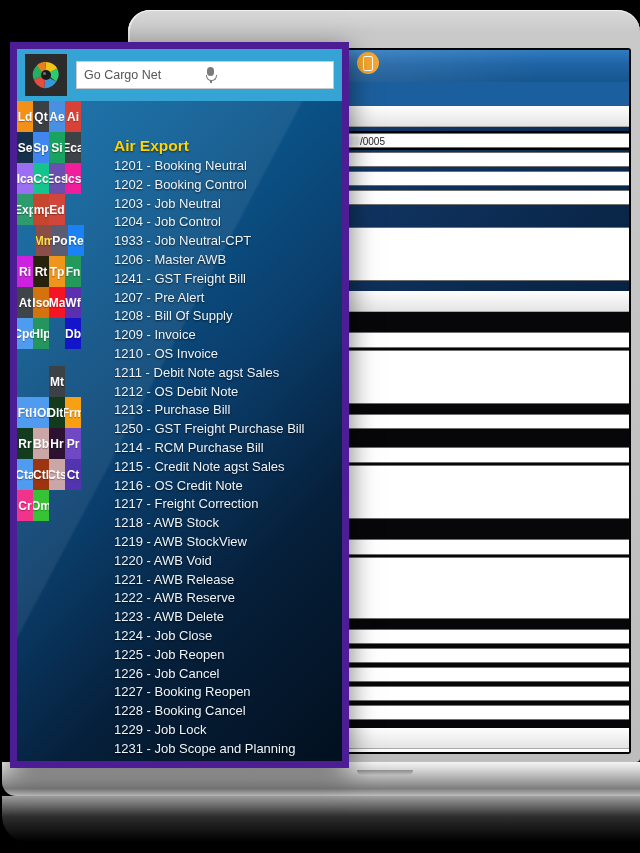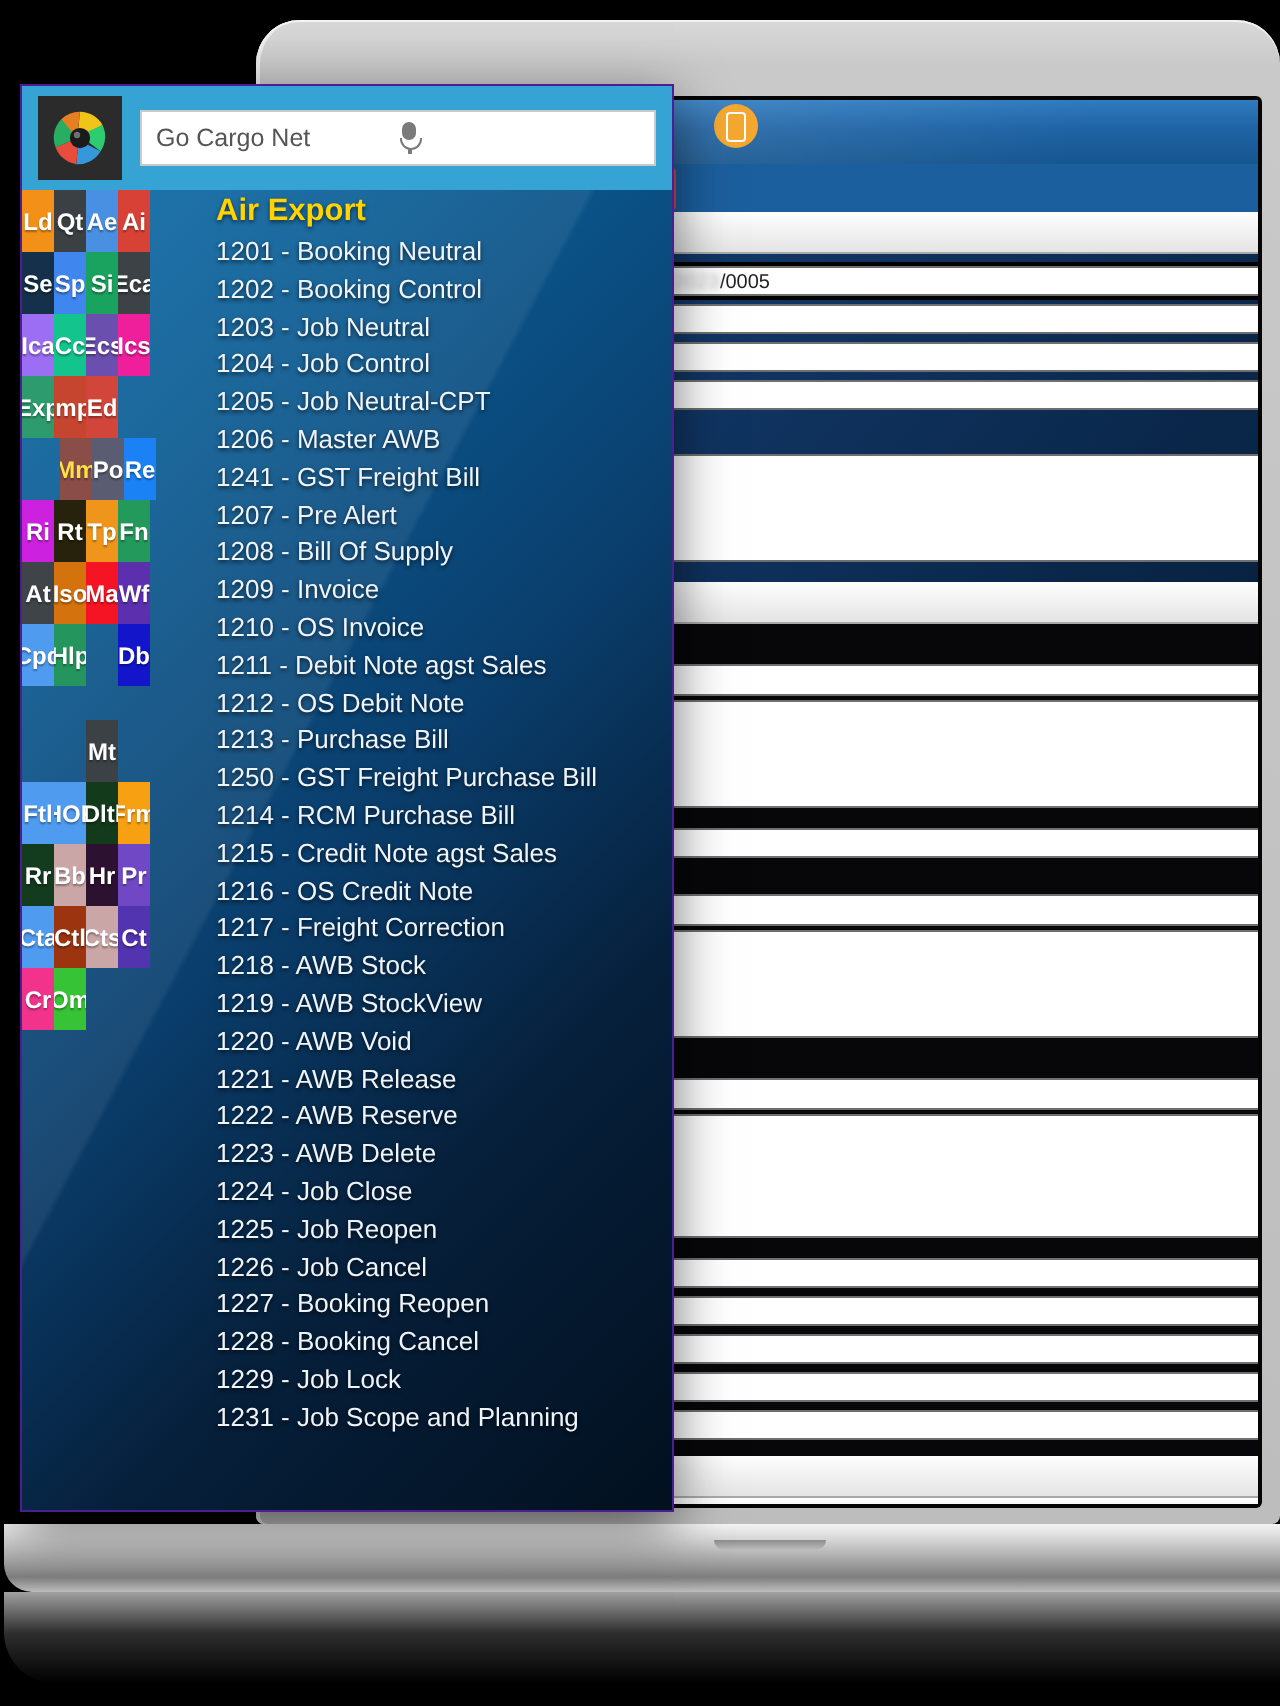--- a/index.html
+++ b/index.html
@@ -77,21 +77,21 @@
 
   .lbl-full{padding-left:22px;font-size:10.5px;color:#fff;height:16px;line-height:16px;white-space:nowrap;}
   .inp-wide{margin-left:22px;height:14px;background:#fff;border:1px solid #6f6f6f;}
   .ta-wide{margin-left:22px;height:52px;background:#fff;border:1px solid #6f6f6f;}
   .ta-tall{margin-left:22px;height:60px;background:#fff;border:1px solid #6f6f6f;}
   .sp4{height:4px;}
   .sp8{height:8px;}
 
   
   #popup{position:absolute;left:10px;top:42px;width:325px;height:712px;
-       background:#fff;border:1px solid #4c1d95;
+       background:#fff;border:7px solid #4c1d95;
        box-shadow:0 8px 26px rgba(0,0,0,.55);overflow:hidden;}
   .pop-head{height:52px;background:#35a4d4;display:flex;align-items:center;padding:0 8px;
        box-sizing:border-box;}
   .logo-tile{width:42px;height:42px;background:#2b2b2b;display:flex;align-items:center;justify-content:center;flex:0 0 42px;}
   .searchbar{flex:1;height:28px;margin-left:9px;background:#fff;border:1px solid #c9c9c9;
        display:flex;align-items:center;padding:0 7px;box-sizing:border-box;}
   .searchbar span{flex:1;font-size:12.5px;color:#555;}
   .mic{width:11px;height:16px;position:relative;}
   .mic b{position:absolute;left:2px;top:0;width:7px;height:9px;border-radius:4px;background:#7b7b7b;display:block;}
   .mic i{position:absolute;left:1px;top:8px;width:9px;height:5px;border:1.4px solid #7b7b7b;border-top:none;border-radius:0 0 6px 6px;display:block;}
@@ -100,21 +100,21 @@
   .pop-body{position:relative;height:660px;
        background:linear-gradient(135deg,#0e6ca8 0%,#0b5e96 18%,#0a3f6e 48%,#061f3a 72%,#02101f 100%);
        display:flex;overflow:hidden;}
   .pop-body:after{content:"";position:absolute;left:0;top:0;width:100%;height:100%;
        background:linear-gradient(118deg,rgba(255,255,255,.07) 0 42%,rgba(255,255,255,0) 42.5%);
        pointer-events:none;}
   .tiles{width:68px;display:flex;flex-wrap:wrap;align-content:flex-start;flex:0 0 68px;z-index:2;}
   .tile{width:16px;height:31px;display:flex;align-items:center;justify-content:center;
        font-size:12px;font-weight:bold;color:#fff;box-sizing:border-box;
        text-shadow:0 1px 1px rgba(0,0,0,.35);overflow:hidden;}
-  .menu{flex:1;padding:2px 0 0 29px;z-index:2;}
+  .menu{flex:1;padding:2px 0 0 29px;z-index:2;margin-top:34px;}
   .menu-title{font-size:15.5px;font-weight:bold;color:#ffd400;margin-bottom:2px;
        text-shadow:0 1px 2px rgba(0,0,0,.6);}
   .menu-item{font-size:13px;color:#eef4fb;line-height:18.8px;white-space:nowrap;
        text-shadow:0 1px 2px rgba(0,0,0,.7);}
 </style>
 </head>
 <body>
 
 <div id="laptop">
   <div class="lid"></div>
@@ -305,21 +305,21 @@
         <div class="tile" style="background: rgb(242, 51, 140); color: rgb(255, 255, 255);">Cr</div>
         <div class="tile" style="background: rgb(54, 195, 53); color: rgb(255, 255, 255);">Om</div>
       </div>
     <div class="menu">
       <div class="menu-title">Air Export</div>
       <div id="menu-items">
           <div class="menu-item">1201 - Booking Neutral</div>
           <div class="menu-item">1202 - Booking Control</div>
           <div class="menu-item">1203 - Job Neutral</div>
           <div class="menu-item">1204 - Job Control</div>
-          <div class="menu-item">1205 - Job Neutral-CPT</div>
+          <div class="menu-item">1933 - Job Neutral-CPT</div>
           <div class="menu-item">1206 - Master AWB</div>
           <div class="menu-item">1241 - GST Freight Bill</div>
           <div class="menu-item">1207 - Pre Alert</div>
           <div class="menu-item">1208 - Bill Of Supply</div>
           <div class="menu-item">1209 - Invoice</div>
           <div class="menu-item">1210 - OS Invoice</div>
           <div class="menu-item">1211 - Debit Note agst Sales</div>
           <div class="menu-item">1212 - OS Debit Note</div>
           <div class="menu-item">1213 - Purchase Bill</div>
           <div class="menu-item">1250 - GST Freight Purchase Bill</div>

